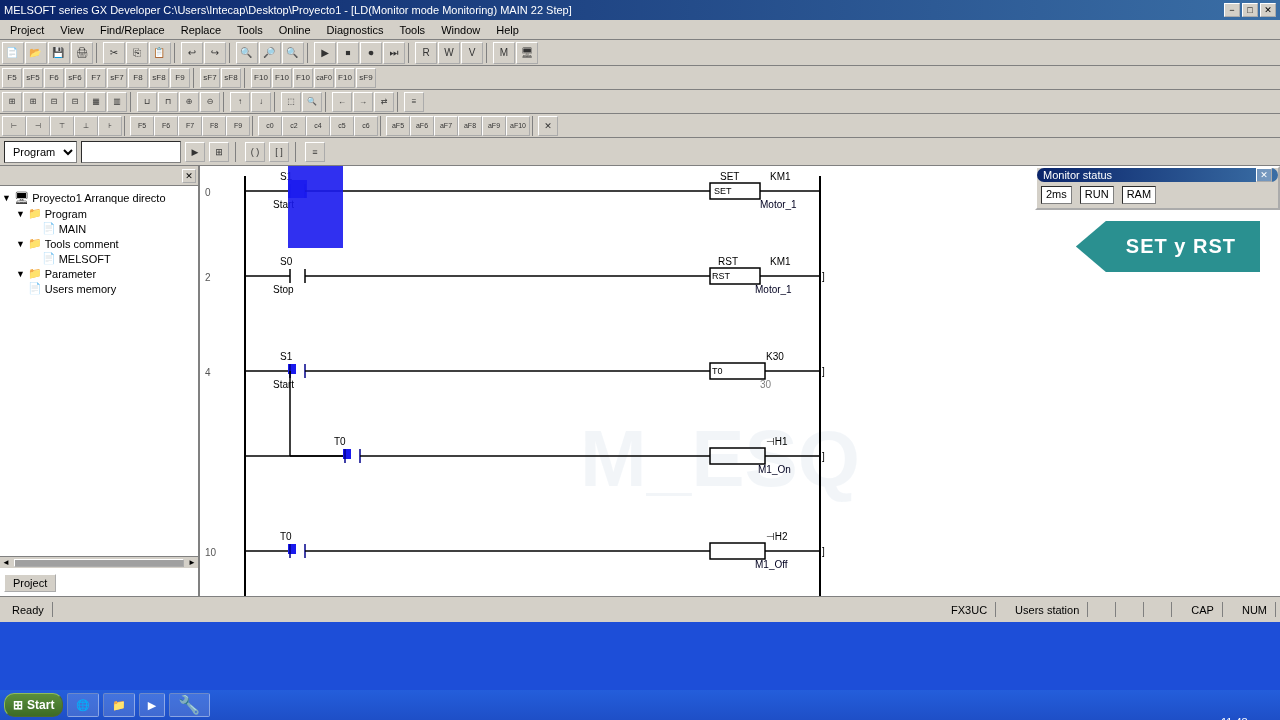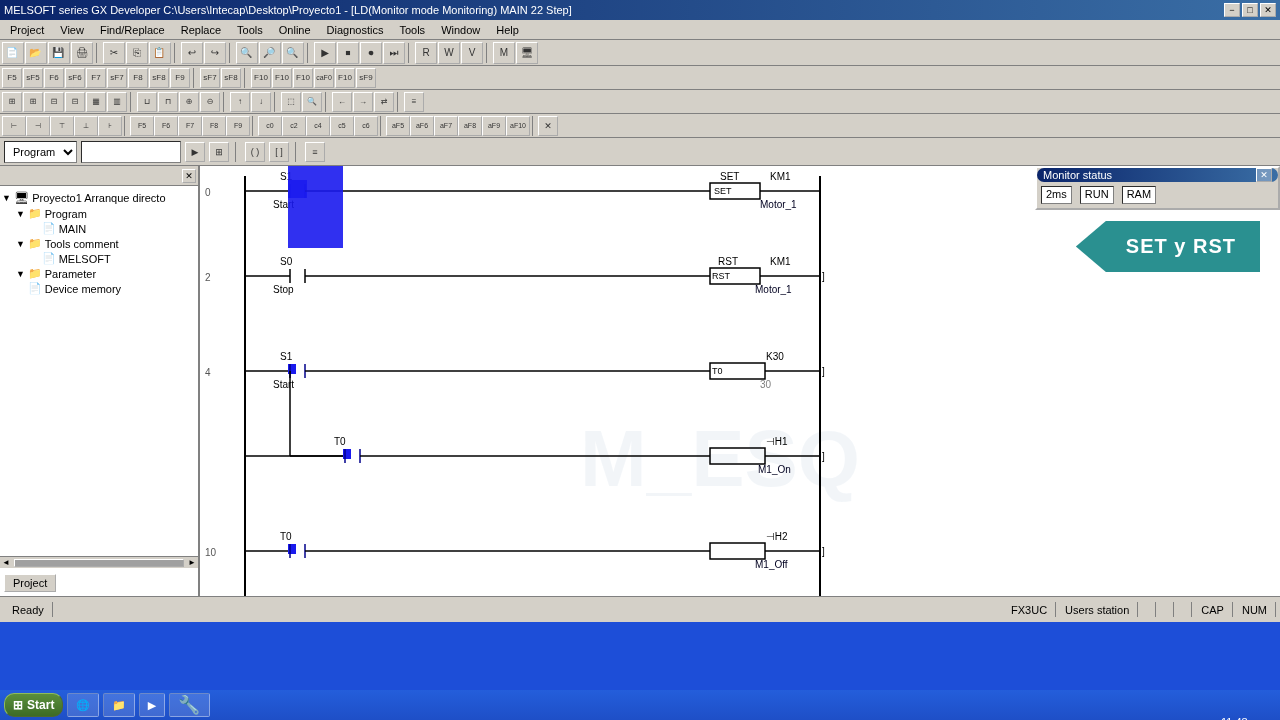--- a/index.html
+++ b/index.html
@@ -224,21 +224,21 @@
     }
 
     
     #status-bar {
       height: 26px;
       background: #d4d0c8;
       border-top: 1px solid #808080;
       display: flex;
       align-items: center;
       padding: 5px 4px;
-      gap: 1px;
+      gap: 11px;
     }
     .status-item {
       padding: 2px 8px;
       border-right: 1px solid #808080;
       font-size: 11px;
       height: 100%;
       display: flex;
       align-items: center;
     }
 
@@ -513,21 +513,21 @@
 
           <div class="tree-node">
             <span class="expand-icon">▼</span>
             <span style="font-size:11px; margin-right:3px;">📁</span>
             <span class="tree-label">Parameter</span>
           </div>
 
           <div class="tree-node">
             <span class="expand-icon"> </span>
             <span style="font-size:11px; margin-right:3px;">📄</span>
-            <span class="tree-label">Device memory</span>
+            <span class="tree-label">Users memory</span>
           </div>
         </div>
       </div>
 
       <div id="sidebar-scrollbar">
         <span class="scroll-arrow">◄</span>
         <div class="scroll-thumb"></div>
         <span class="scroll-arrow">►</span>
       </div>
 

